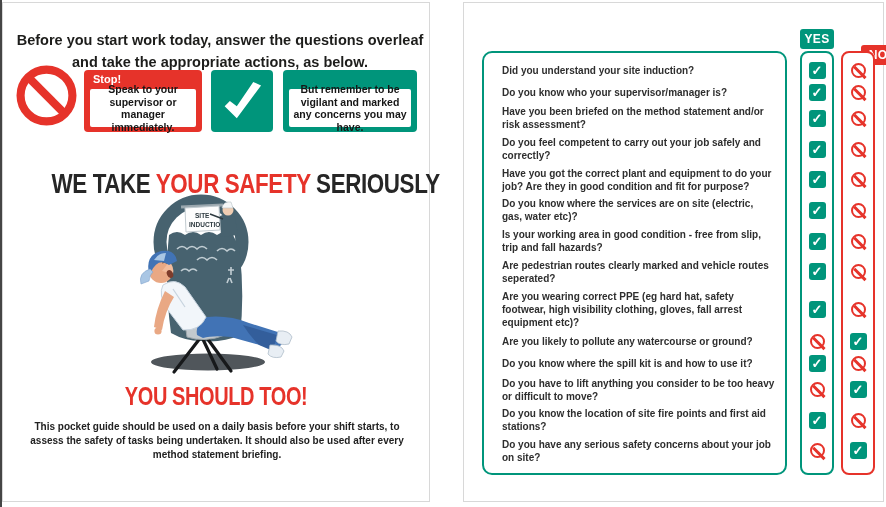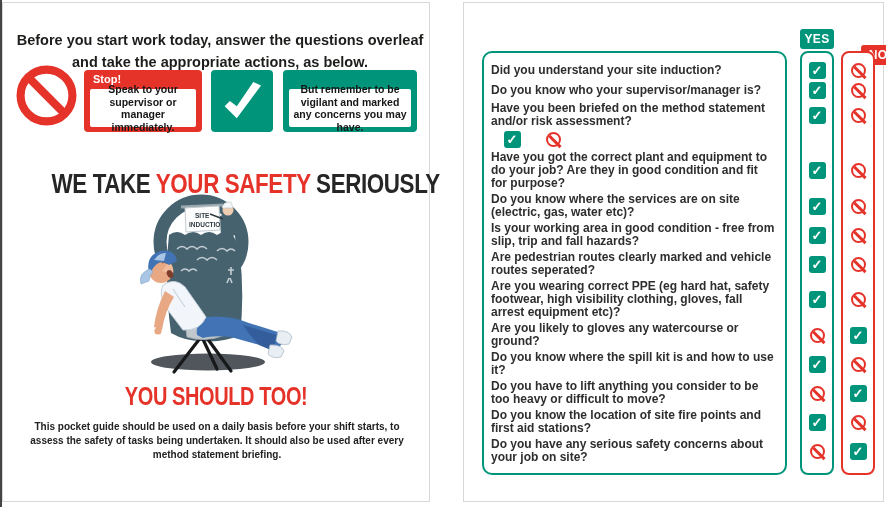--- a/index.html
+++ b/index.html
@@ -51,21 +51,21 @@
   #yes-hdr{left:336px;background:var(--green);}
   #no-hdr{left:397px;background:var(--red);margin-top:16px;}
   .qbox{position:absolute;left:18px;top:48px;width:305px;height:424px;
     border:2px solid var(--green);border-radius:10px;}
   .col{position:absolute;top:48px;width:34px;height:424px;border-radius:8px;background:#fff;}
   #yes-col{left:336px;border:2px solid var(--green);}
   #no-col{left:377px;border:2px solid var(--red);}
   .rows{position:absolute;left:18px;top:48px;width:393px;height:424px;
     display:flex;flex-direction:column;justify-content:space-between;padding:11px 0;}
   .row{display:flex;align-items:center;}
-  .row .q{width:305px;padding:0 12px 0 9px;font-size:12px;line-height:13px;
+  .row .q{width:305px;padding:0 12px 0 20px;font-size:10px;line-height:13px;
     font-weight:bold;color:#2E2E2E;}
   .cell{width:34px;display:flex;justify-content:center;align-items:center;}
   .cell.yes{margin-left:13px;}
   .cell.no{margin-left:7px;}
   .ic-check{width:17px;height:17px;background:var(--green);border-radius:3px;
     color:#fff;font-size:13px;font-weight:bold;display:flex;align-items:center;
     justify-content:center;line-height:1;}
   .ic-no{width:15px;height:15px;border:2.5px solid var(--red);border-radius:50%;position:relative;}
   .ic-no::after{content:"";position:absolute;top:6.2px;left:-0.5px;width:16px;height:2.6px;
     background:var(--red);transform:rotate(45deg);}
@@ -213,20 +213,21 @@
       <div class="row">
         <div class="q">Have you been briefed on the method statement and/or risk assessment?</div>
         <div class="cell yes">
           <div class="ic-check">✓</div>
         </div>
         <div class="cell no">
           <div class="ic-no"></div>
         </div>
       </div>
       <div class="row">
+        <div class="q">Do you feel competent to carry out your job safely and correctly?</div>
         <div class="cell yes">
           <div class="ic-check">✓</div>
         </div>
         <div class="cell no">
           <div class="ic-no"></div>
         </div>
       </div>
       <div class="row">
         <div class="q">Have you got the correct plant and equipment to do your job? Are they in good condition and fit for purpose?</div>
         <div class="cell yes">
@@ -266,21 +267,21 @@
       <div class="row">
         <div class="q">Are you wearing correct PPE (eg hard hat, safety footwear, high visibility clothing, gloves, fall arrest equipment etc)?</div>
         <div class="cell yes">
           <div class="ic-check">✓</div>
         </div>
         <div class="cell no">
           <div class="ic-no"></div>
         </div>
       </div>
       <div class="row">
-        <div class="q">Are you likely to gloves any watercourse or ground?</div>
+        <div class="q">Are you likely to pollute any watercourse or ground?</div>
         <div class="cell yes">
           <div class="ic-no"></div>
         </div>
         <div class="cell no">
           <div class="ic-check">✓</div>
         </div>
       </div>
       <div class="row">
         <div class="q">Do you know where the spill kit is and how to use it?</div>
         <div class="cell yes">

